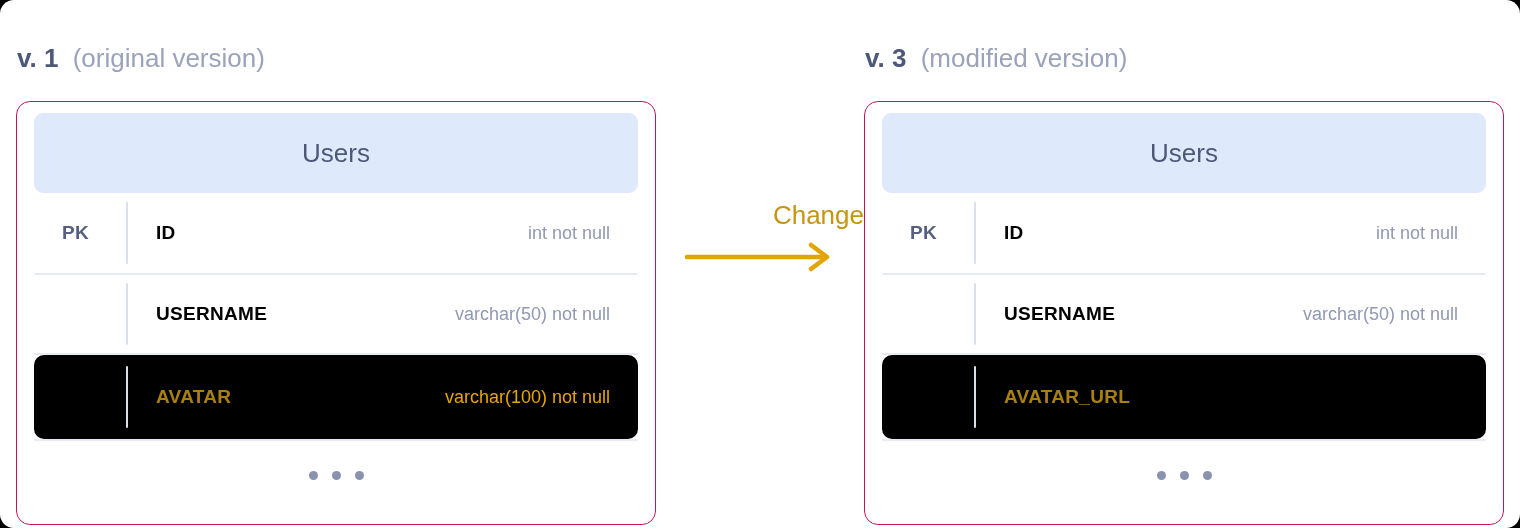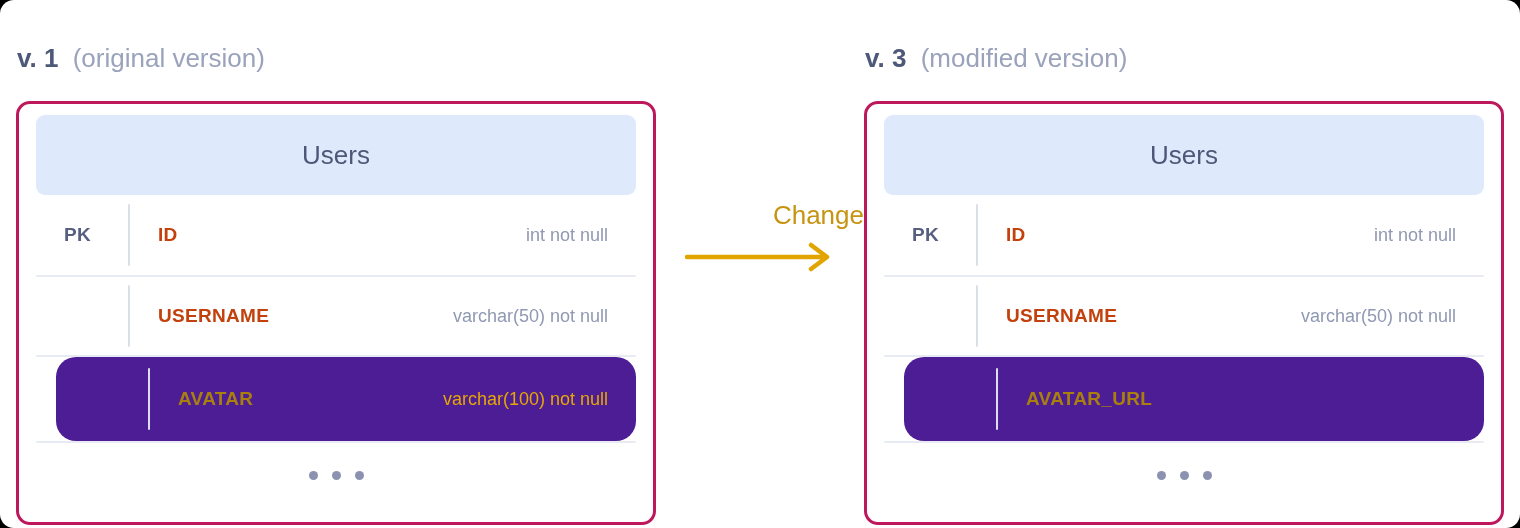--- a/index.html
+++ b/index.html
@@ -21,52 +21,52 @@
   .version-title{
     position:absolute;left:1px;top:24px;
     font-size:26px;line-height:34px;white-space:nowrap;
   }
   .version-title .strong{color:#4E5878;font-weight:600;}
   .version-title .muted{color:#9AA2BC;font-weight:400;margin-left:7px;}
 
   
   .card{
     position:absolute;left:0;top:84px;width:640px;height:424px;
-    box-sizing:border-box;border:3px solid #be185d;border-radius:14px;
+    box-sizing:border-box;border:1px solid #be185d;border-radius:14px;
     background:#fff;
     display:flex;flex-direction:column;
     padding:11px 17px 14px;
   }
   .table-header{
     height:80px;flex:0 0 80px;border-radius:9px;background:#DEEAFB;
     display:flex;align-items:center;justify-content:center;
     font-size:26px;color:#4D5878;font-weight:500;
   }
   .row{
     display:flex;align-items:center;
     padding:0 28px;box-sizing:border-box;
   }
   .row.r1{flex:0 0 80px;}
   .row.r2{flex:0 0 78px;}
   .row.r3{flex:0 0 84px;}
   .row.highlight{
-    background:#4c1d95;border-radius:20px;padding:0 28px;margin-left:20px;
+    background:#000000;border-radius:10px;padding:0 28px;
   }
   .hsep{
     flex:0 0 2px;height:2px;background:#E8EBF3;border-radius:1px;
   }
   .cell-key{
     flex:0 0 64px;font-size:19px;font-weight:700;color:#565F80;
     letter-spacing:.3px;
   }
   .vdiv{
     flex:0 0 2px;height:62px;background:#DBDFEA;border-radius:1px;
   }
   .cell-name{
-    margin-left:28px;font-size:19px;font-weight:700;color:#c2410c;
+    margin-left:28px;font-size:19px;font-weight:700;color:#000000;
     letter-spacing:.3px;white-space:nowrap;
   }
   .cell-type{
     margin-left:auto;font-size:18px;font-weight:400;color:#9099B3;
     white-space:nowrap;
   }
   .row.highlight .cell-name{color:#A9800E;}
   .row.highlight .cell-type{color:#E7A702;text-align:right;}
 
   .ellipsis-row{

